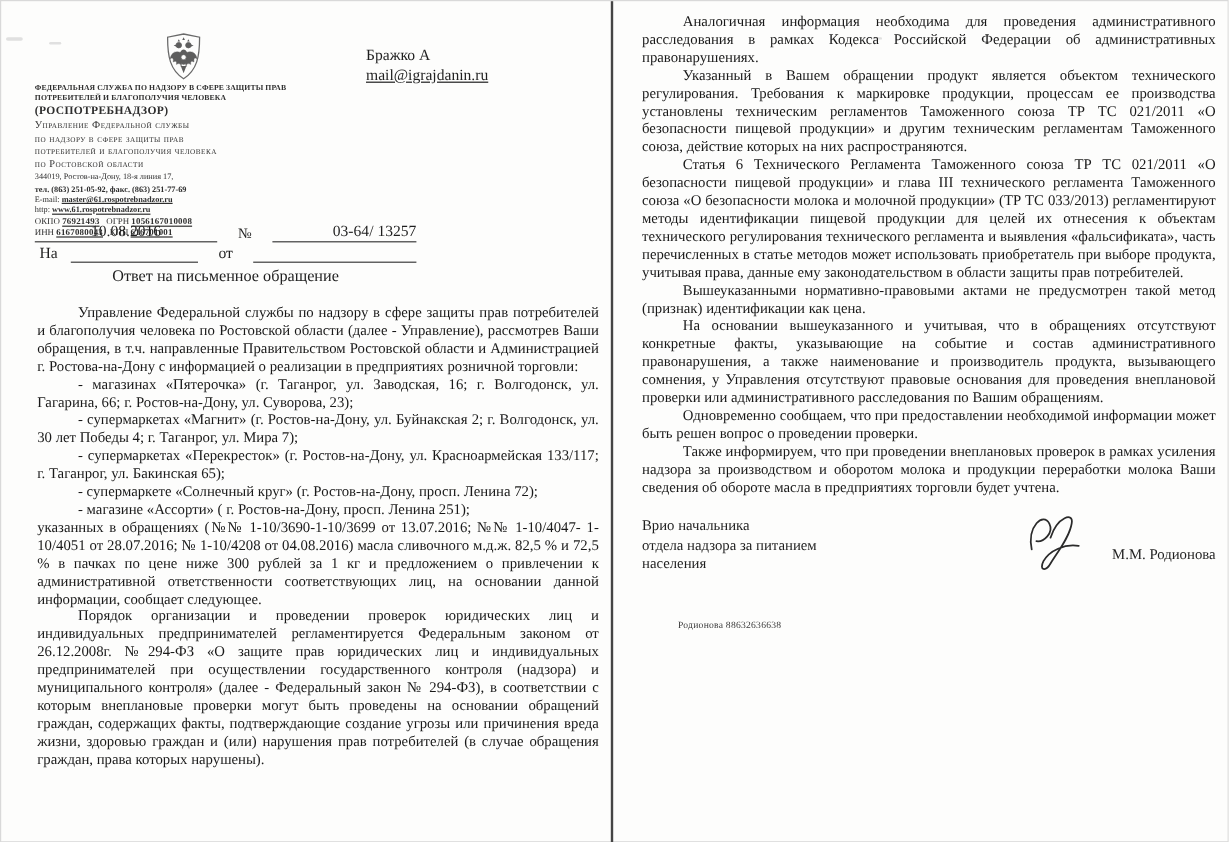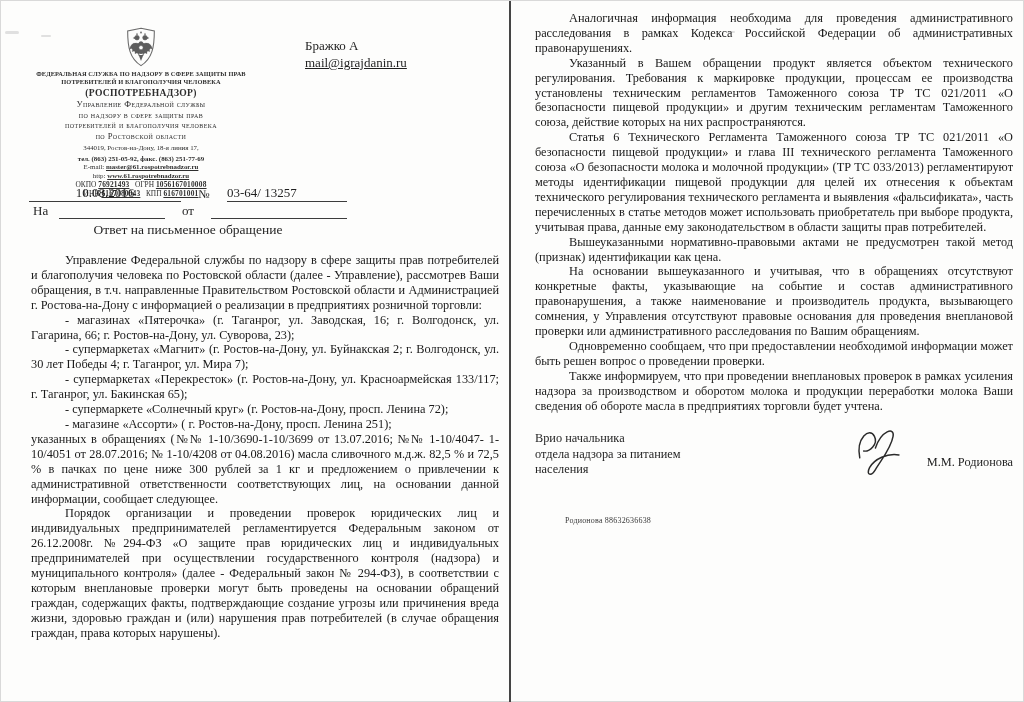--- a/index.html
+++ b/index.html
@@ -6,37 +6,37 @@
   body{width:1024px;height:702px;background:#ffffff;overflow:hidden;
        font-family:"Liberation Serif", serif;color:#1f1f1f;}
   .scan{position:relative;width:1024px;height:702px;background:#fdfdfc;
         border:1px solid #d9d9d9;box-sizing:border-box;}
   .divider{position:absolute;left:508px;top:0;width:2px;height:702px;background:#454545;}
 
   
   .addressee{position:absolute;left:304px;top:36px;font-size:13px;line-height:17px;}
   .addressee .email{text-decoration:underline;}
 
-  .letterhead{position:absolute;left:16px;top:26px;width:248px;text-align:center;color:#2e2e2e;}
+  .letterhead{position:absolute;left:28px;top:26px;width:248px;color:#2e2e2e;}
   .emblem{display:block;margin:0 auto 3px auto;}
   .org-top{font-size:6.4px;font-weight:bold;line-height:8px;white-space:nowrap;letter-spacing:.1px;}
   .org-short{font-size:9.6px;font-weight:bold;line-height:12px;margin-top:1px;letter-spacing:.3px;}
   .org-caps{font-size:8.6px;line-height:10.5px;font-variant:small-caps;letter-spacing:.4px;}
   .lh-addr{font-size:6.9px;line-height:8.2px;margin-top:3px;}
   .lh-contact{font-size:6.9px;line-height:8.2px;}
   .lh-contact b{text-decoration:underline;}
   .lh-codes{font-size:7.4px;line-height:9px;}
   .lh-codes b{letter-spacing:.2px;text-decoration:underline;}
 
   .refblock{position:absolute;left:28px;top:184px;width:318px;font-size:13px;}
   .ref-row{display:flex;align-items:flex-end;height:17px;}
   .u{border-bottom:1px solid #3c3c3c;}
   .ref-date{width:152px;text-align:center;}
   .ref-no{width:46px;text-align:center;font-size:12px;}
-  .ref-num{flex:1;text-align:left;}
+  .ref-num{flex:1;text-align:right;}
   .ref-na{width:30px;padding-left:4px;box-sizing:border-box;}
   .ref-blank1{width:106px;}
   .ref-ot{width:46px;text-align:center;}
   .ref-blank2{flex:1;}
   .subject{margin-top:3px;text-align:center;font-size:13.5px;}
 
   .body1{position:absolute;left:30px;top:252px;width:468px;}
   .body2{position:absolute;left:534px;top:10px;width:478px;}
   .para{margin:0;font-size:12.3px;line-height:14.9px;text-align:justify;color:#191919;}
   .indent{text-indent:34px;}

